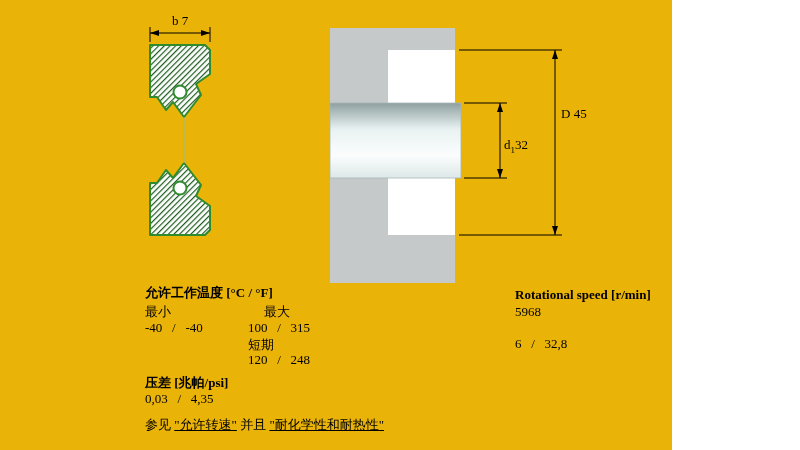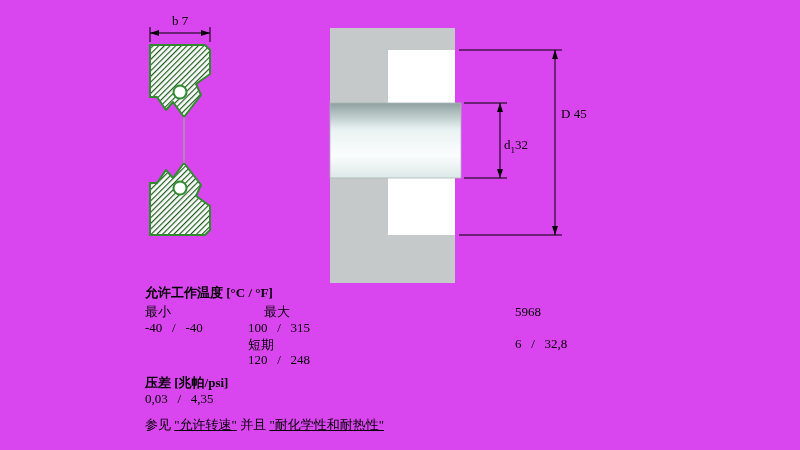--- a/index.html
+++ b/index.html
@@ -1,17 +1,17 @@
 <!DOCTYPE html>
 <html><head>
 <meta charset="utf-8">
 <style>
   html,body { margin:0; padding:0; background:#fff; }
   .page {
-    position:relative; width:800px; height:450px; background:#d946ef;
+    position:relative; width:672px; height:450px; background:#eab308;
     font-family:"Liberation Serif", serif; color:#000; overflow:hidden;
   }
   svg.drawing-layer { position:absolute; left:0; top:0; }
   .dim-label { position:absolute; font-size:13px; white-space:pre; }
   .dim-label sub { font-size:9px; }
   .txt { position:absolute; font-size:13px; white-space:pre; }
   .bold { font-weight:bold;text-align:center; }
   .link { text-decoration:underline; cursor:pointer; }
 </style>
 </head>
@@ -91,16 +91,17 @@
   <div class="txt" style="left:248px; top:320px;">100   /   315</div>
 
   <div class="txt" style="left:248px; top:336px;">短期</div>
   <div class="txt" style="left:248px; top:352px;">120   /   248</div>
 
   <div class="txt bold" style="left:145px; top:374px;">压差 [兆帕/psi]</div>
   <div class="txt" style="left:145px; top:391px;">0,03   /   4,35</div>
 
   <div class="txt" style="left:145px; top:416px;"><span>参见 </span><span class="link">"允许转速"</span><span> 并且 </span><span class="link">"耐化学性和耐热性"</span></div>
 
+  <div class="txt bold" style="left:515px; top:287px;">Rotational speed [r/min]</div>
   <div class="txt" style="left:515px; top:304px;">5968</div>
   <div class="txt" style="left:515px; top:336px;">6   /   32,8</div>
 
 </div>
 
 </body></html>

